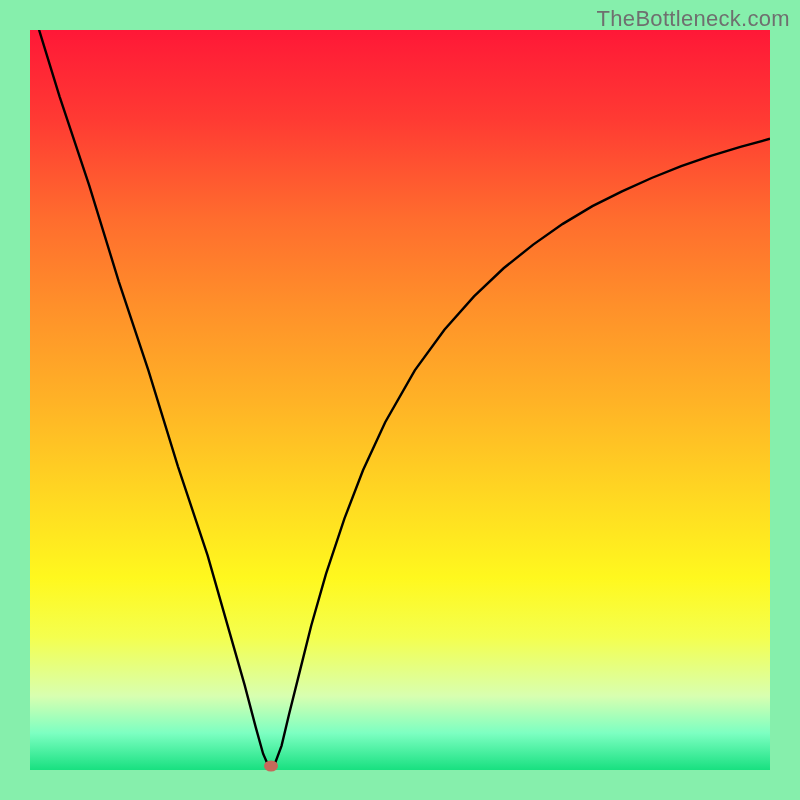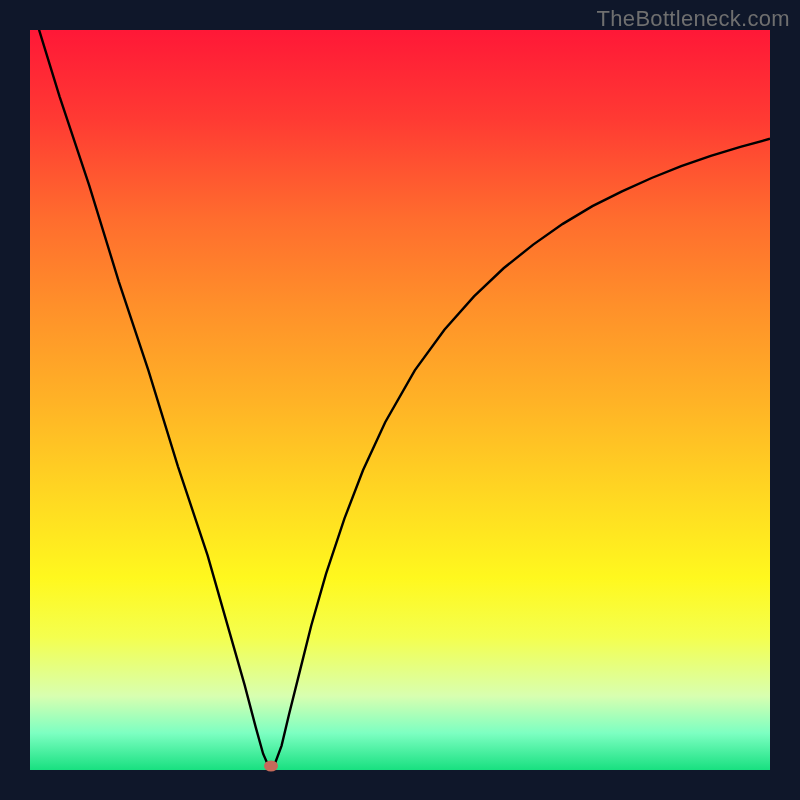--- a/index.html
+++ b/index.html
@@ -8,21 +8,21 @@
     width: 800px;
     height: 800px;
     background: #000;
     font-family: Arial, Helvetica, sans-serif;
     overflow: hidden;
   }
   .frame {
     position: relative;
     width: 800px;
     height: 800px;
-    background: #0f172a;
+    background: #86efac;
   }
   .plot-area {
     position: absolute;
     left: 30px;
     top: 30px;
     width: 740px;
     height: 740px;
     background: linear-gradient(to bottom,
       #ff1837 0%,
       #ff3a33 12%,

